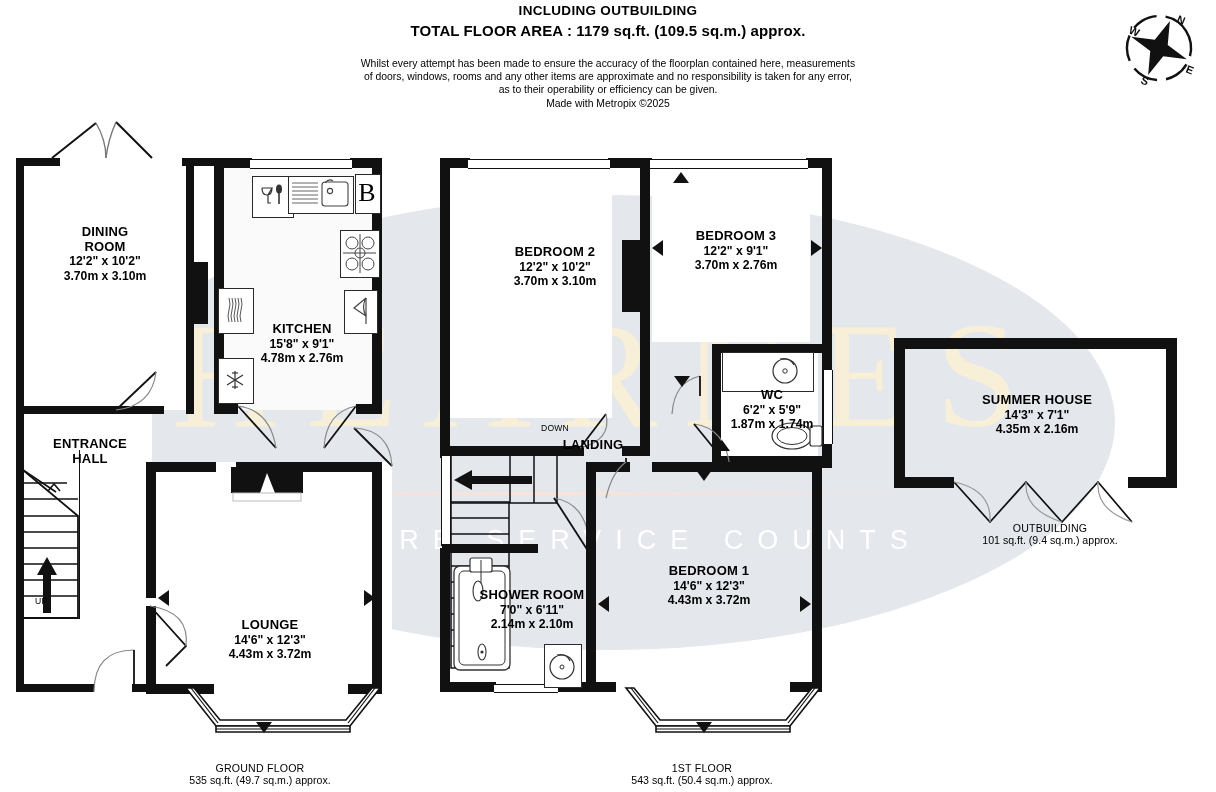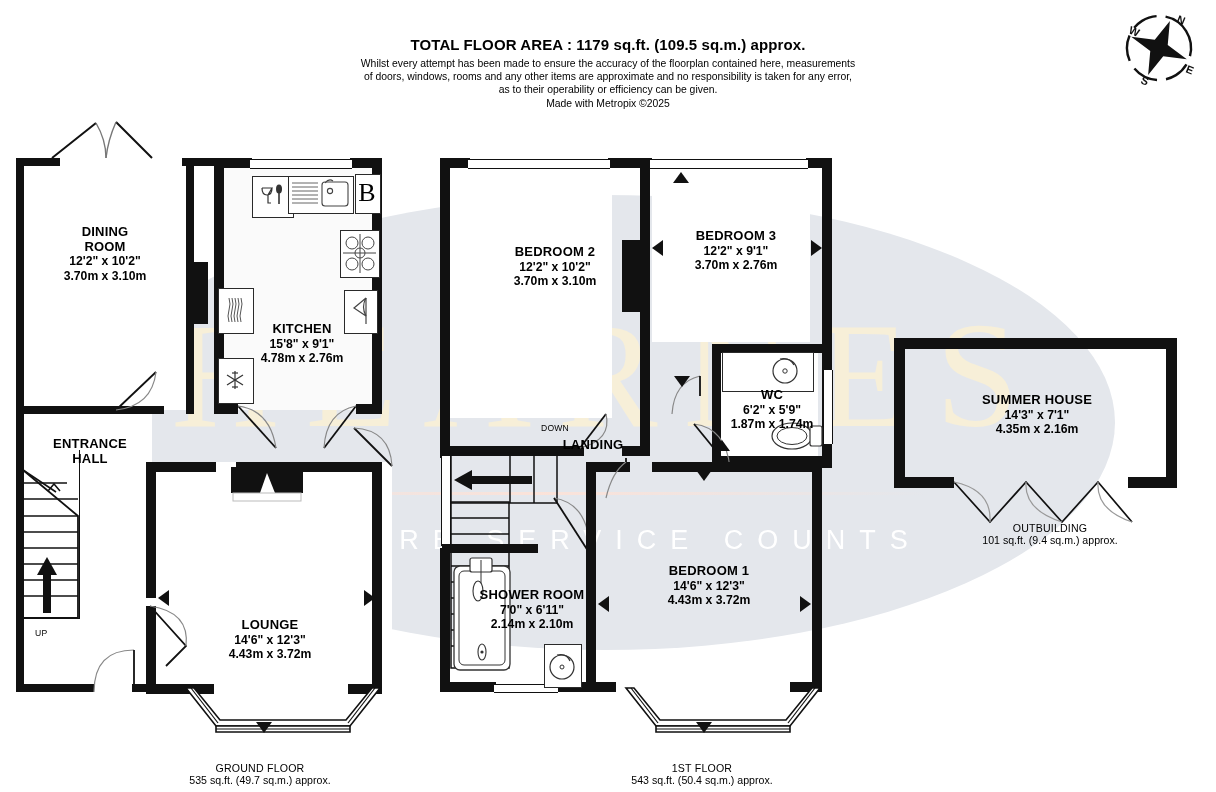--- a/index.html
+++ b/index.html
@@ -8,21 +8,21 @@
     font-family:"Liberation Sans","DejaVu Sans",sans-serif;
     color:#000;
     overflow:hidden;
     position:relative;
   }
   #root{position:relative;width:1216px;height:792px;background:#fff;}
 
   
   .hdr{position:absolute;left:0;right:0;text-align:center;}
   .hdr-sub{top:3px;font-size:13.5px;font-weight:bold;letter-spacing:.3px;}
-  .hdr-total{top:36px;font-size:15px;font-weight:bold;letter-spacing:.1px;}
+  .hdr-total{top:22px;font-size:15px;font-weight:bold;letter-spacing:.1px;}
   .hdr-disc{top:57px;font-size:10.4px;line-height:13.2px;font-weight:normal;}
   .hdr-disc div{white-space:nowrap;}
 
   
   .wm-ellipse{
     position:absolute;left:95px;top:195px;width:1020px;height:455px;
     background:#e4e7ec;border-radius:50%;
   }
   .wm-hearnes{
     position:absolute;left:0;right:0;top:300px;text-align:center;
@@ -72,20 +72,21 @@
 </head>
 <body>
 
 <div id="root">
 
   <div class="wm-ellipse"></div>
   <div class="wm-hearnes">HEARNES</div>
   <div class="wm-line"></div>
   <div class="wm-tag">WHERE SERVICE COUNTS</div>
 
+  <div class="hdr hdr-sub">INCLUDING OUTBUILDING</div>
   <div class="hdr hdr-total">TOTAL FLOOR AREA : 1179 sq.ft. (109.5 sq.m.) approx.</div>
   <div class="hdr hdr-disc">
     <div>Whilst every attempt has been made to ensure the accuracy of the floorplan contained here, measurements</div>
     <div>of doors, windows, rooms and any other items are approximate and no responsibility is taken for any error,</div>
     <div>as to their operability or efficiency can be given.</div>
     <div>Made with Metropix ©2025</div>
   </div>
 
   <svg class="compass" viewBox="0 0 86 84">
     <circle cx="43" cy="42" r="32" fill="none" stroke="#111" stroke-width="2.4" stroke-dasharray="26 9" transform="rotate(-32 43 42)"></circle>
@@ -226,21 +227,21 @@
         <line x1="1" y1="118" x2="56" y2="118"></line>
         <line x1="1" y1="134" x2="56" y2="134"></line>
         <line x1="1" y1="150" x2="56" y2="150"></line>
       </g>
       <path d="M26 45 l6 -7 l6 7" stroke="#111" stroke-width="1.5" fill="none"></path>
     </svg>
     <svg class="vec" style="left:36px;top:555px;width:24px;height:60px;">
       <path d="M11 58 L11 16" stroke="#111" stroke-width="8" fill="none"></path>
       <path d="M11 2 L21 20 L1 20 Z" fill="#111"></path>
     </svg>
-    <div class="tiny" style="left:35px;top:628px;">UP</div>
+    <div class="tiny" style="left:35px;top:596px;">UP</div>
 
     <div class="w" style="left:146px;top:462px;width:10px;height:136px;"></div>
     <div class="w" style="left:146px;top:606px;width:10px;height:86px;"></div>
     <div class="w" style="left:146px;top:462px;width:70px;height:10px;"></div>
     <div class="w" style="left:236px;top:462px;width:146px;height:10px;"></div>
     <div class="w" style="left:372px;top:462px;width:10px;height:230px;"></div>
     <div class="w" style="left:146px;top:684px;width:68px;height:10px;"></div>
     <div class="w" style="left:348px;top:684px;width:34px;height:10px;"></div>
 
     <div class="fx-nb" style="left:231px;top:467px;width:72px;height:26px;background:#111;"></div>

